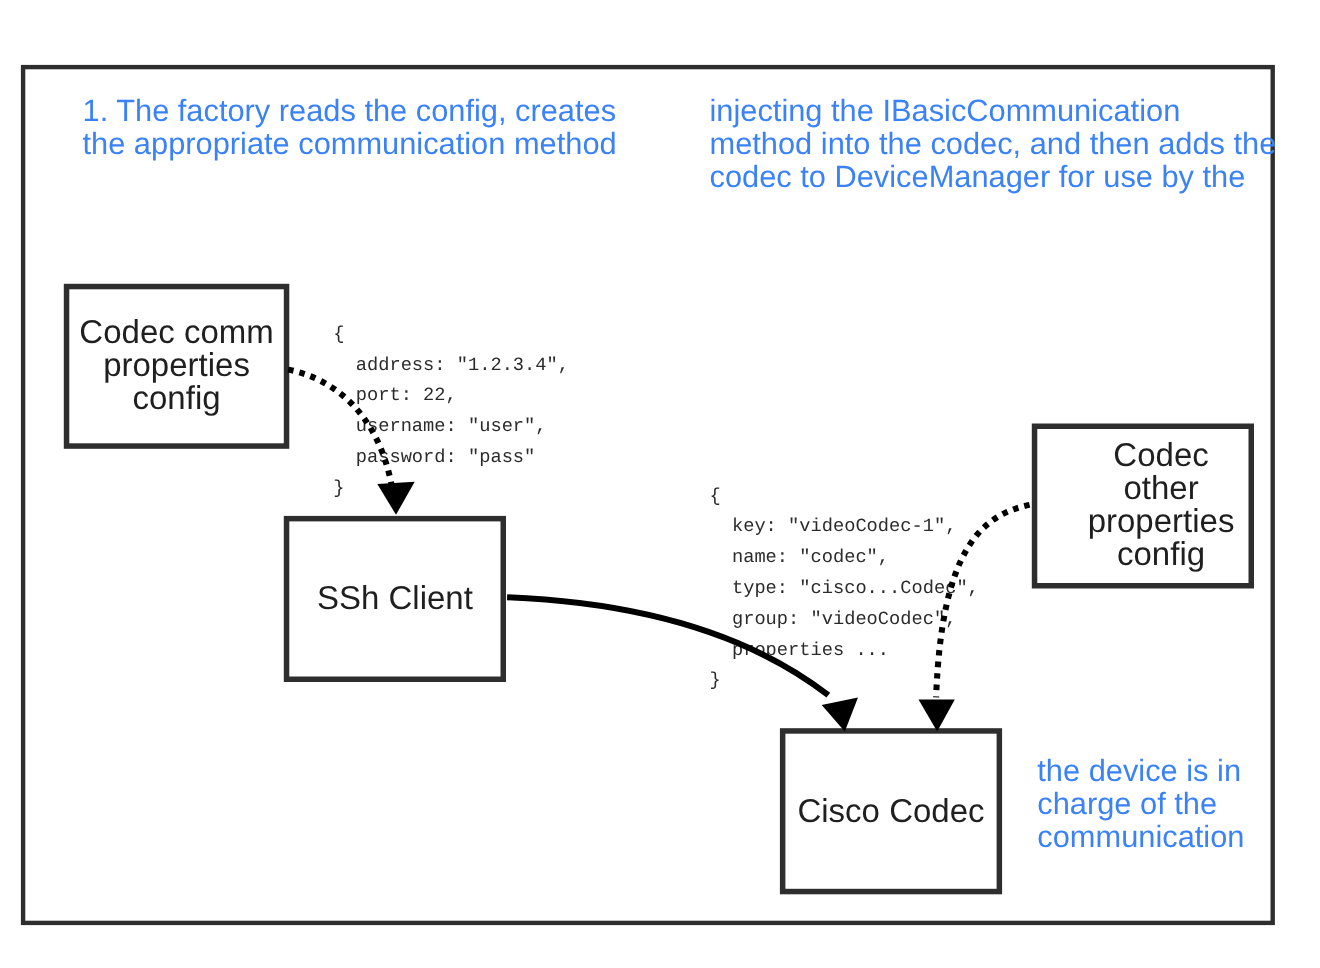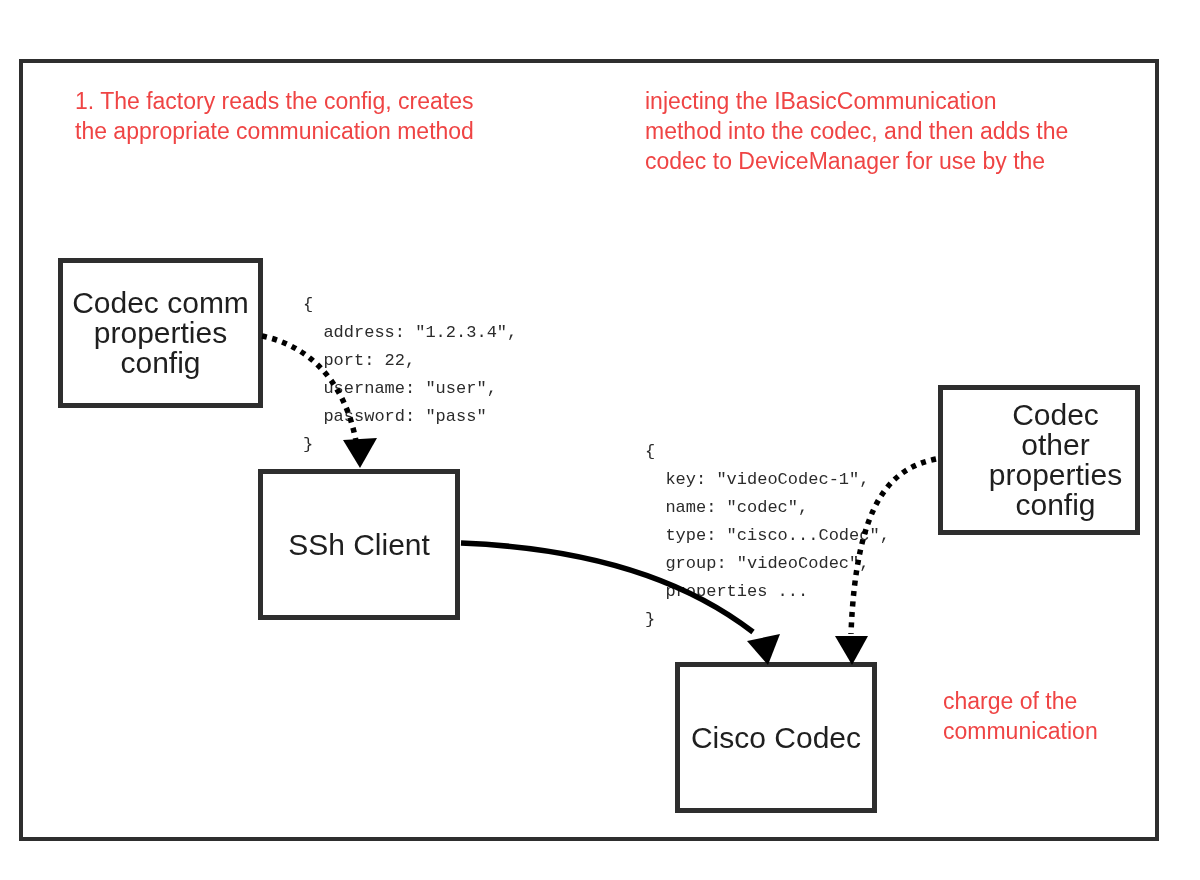--- a/index.html
+++ b/index.html
@@ -15,23 +15,23 @@
   }
   .frame {
     position: absolute;
     left: 19px; top: 59px;
     width: 1140px; height: 782px;
     border: 4px solid #2e2e2e;
     background: transparent;
   }
   .annot {
     position: absolute;
-    font-size: 23px;
+    font-size: 28px;
     line-height: 30px;
-    color: #ef4444;
+    color: #3b82f6;
   }
   .annot .line { white-space: nowrap; }
   .box {
     position: absolute;
     border: 5px solid #2e2e2e;
     background: #ffffff;
     display: flex;
     align-items: center;
     justify-content: center;
     text-align: center;
@@ -49,21 +49,21 @@
   .mono .mono-line { white-space: pre; }
   #arrow-layer {
     position: absolute;
     left: 0; top: 0;
     width: 1200px; height: 880px;
     pointer-events: none;
   }
   #box-codec-comm   { left: 58px;  top: 258px; width: 205px; height: 150px; }
   #box-ssh-client   { left: 258px; top: 469px; width: 202px; height: 151px; }
   #box-codec-other  { left: 938px; top: 385px; width: 202px; height: 150px; padding-left: 33px; }
-  #box-cisco-codec  { left: 675px; top: 662px; width: 202px; height: 151px; }
+  #box-cisco-codec  { left: 709px; top: 662px; width: 202px; height: 151px; }
   #annot-step1 { left: 75px;  top: 86px; }
   #annot-step2 { left: 645px; top: 86px; }
   #annot-note  { left: 943px; top: 686px; }
   #mono-comm   { left: 303px; top: 291px; }
   #mono-codec  { left: 645px; top: 438px; }
 </style>
 </head>
 <body>
 
 <div id="canvas">
@@ -118,20 +118,21 @@
     <div class="mono-line">{</div>
     <div class="mono-line">  key: "videoCodec-1",</div>
     <div class="mono-line">  name: "codec",</div>
     <div class="mono-line">  type: "cisco...Codec",</div>
     <div class="mono-line">  group: "videoCodec",</div>
     <div class="mono-line">  properties ...</div>
     <div class="mono-line">}</div>
   </div>
 
   <div class="annot" id="annot-note">
+    <div class="line">the device is in</div>
     <div class="line">charge of the</div>
     <div class="line">communication</div>
   </div>
 
   <svg id="arrow-layer" viewBox="0 0 1200 880" xmlns="http://www.w3.org/2000/svg">
 
     <path d="M 262 336 C 302 344, 343 374, 356 441" fill="none" stroke="#000000" stroke-width="5.5" stroke-dasharray="5 5.5" stroke-linecap="butt"></path>
     <polygon points="343,440 377,438 360,468" fill="#000000"></polygon>
 
     <path d="M 461 543 C 562 547, 670 568, 753 632" fill="none" stroke="#000000" stroke-width="5.5" stroke-linecap="butt"></path>

